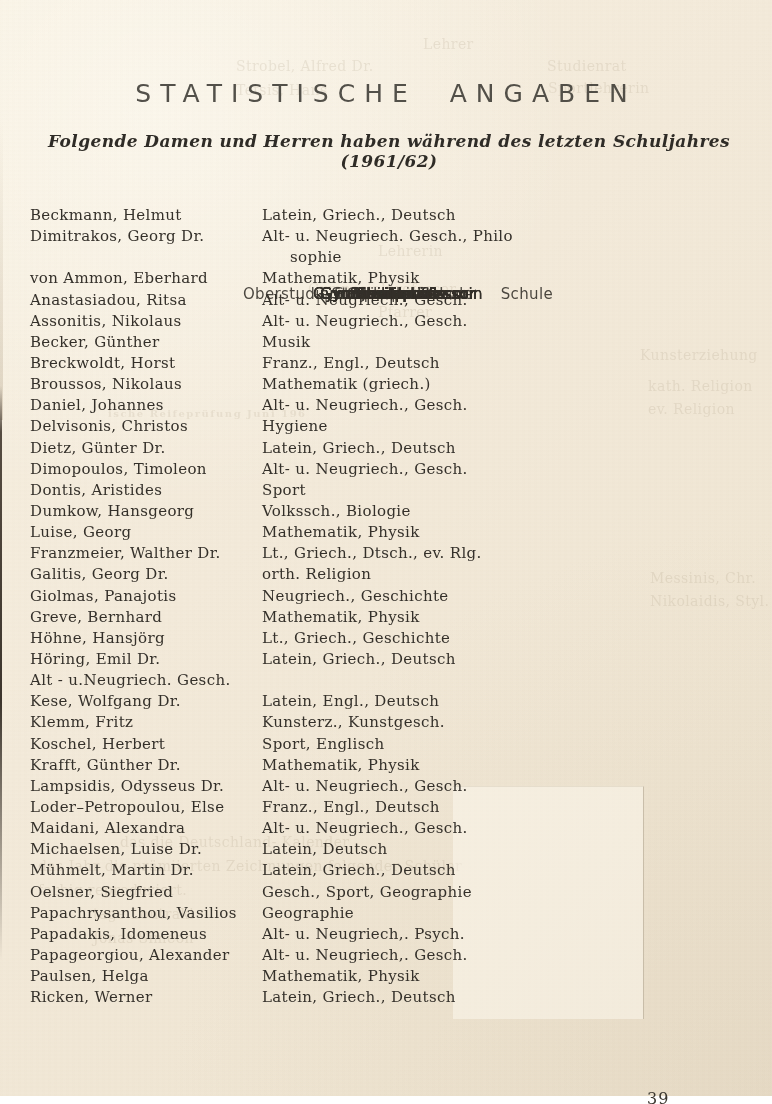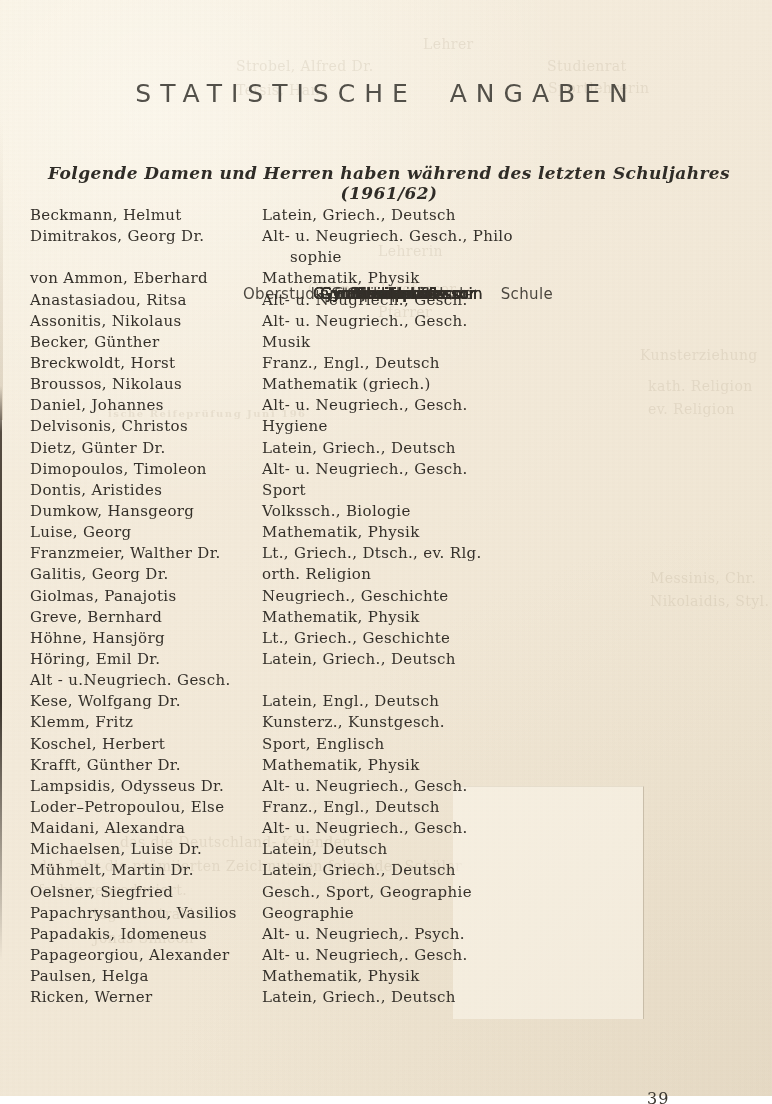--- a/index.html
+++ b/index.html
@@ -20,21 +20,21 @@
   .edge-left-soft{position:absolute;left:0;top:120px;width:3px;height:300px;
     background:linear-gradient(to bottom, rgba(150,130,100,0) , rgba(150,130,100,.25));}
   .strip{position:absolute;left:453px;top:786px;width:190px;height:232px;
     background:rgba(253,249,240,0.5);
     border-right:1px solid rgba(150,134,108,0.45);
     border-top:1px solid rgba(170,155,128,0.2);}
   .title{position:absolute;top:79px;left:0;width:100%;text-align:center;
     font-family:"DejaVu Sans", sans-serif;font-size:25px;font-weight:400;
     letter-spacing:9px;word-spacing:16px;color:#3c3a34;opacity:.88;}
   .sub{position:absolute;left:20px;right:14px;text-align:center;
-    font-style:italic;font-weight:bold;font-size:17px;color:#2f2c27;letter-spacing:.4px;margin-top:32px;}
+    font-style:italic;font-weight:bold;font-size:17px;color:#2f2c27;letter-spacing:.4px;}
   .sub1{top:131px;}
   .sub2{top:164px;}
   .table{position:absolute;left:30px;top:206px;width:736px;}
   .row{display:grid;grid-template-columns:232px 223px 1fr;height:21.15px;align-items:baseline;}
   .cell{font-size:15px;color:#34302a;letter-spacing:.35px;white-space:nowrap;overflow:visible;}
   .cell.subjects.indent{padding-left:28px;}
   .pagenum{position:absolute;top:1089px;left:647px;font-size:16px;color:#3a362f;letter-spacing:1px;}
   .ghost-layer{position:absolute;inset:0;pointer-events:none;}
   .ghost{position:absolute;font-size:14px;color:#9b8b70;opacity:.16;
     letter-spacing:.4px;filter:blur(.4px);white-space:nowrap;}

